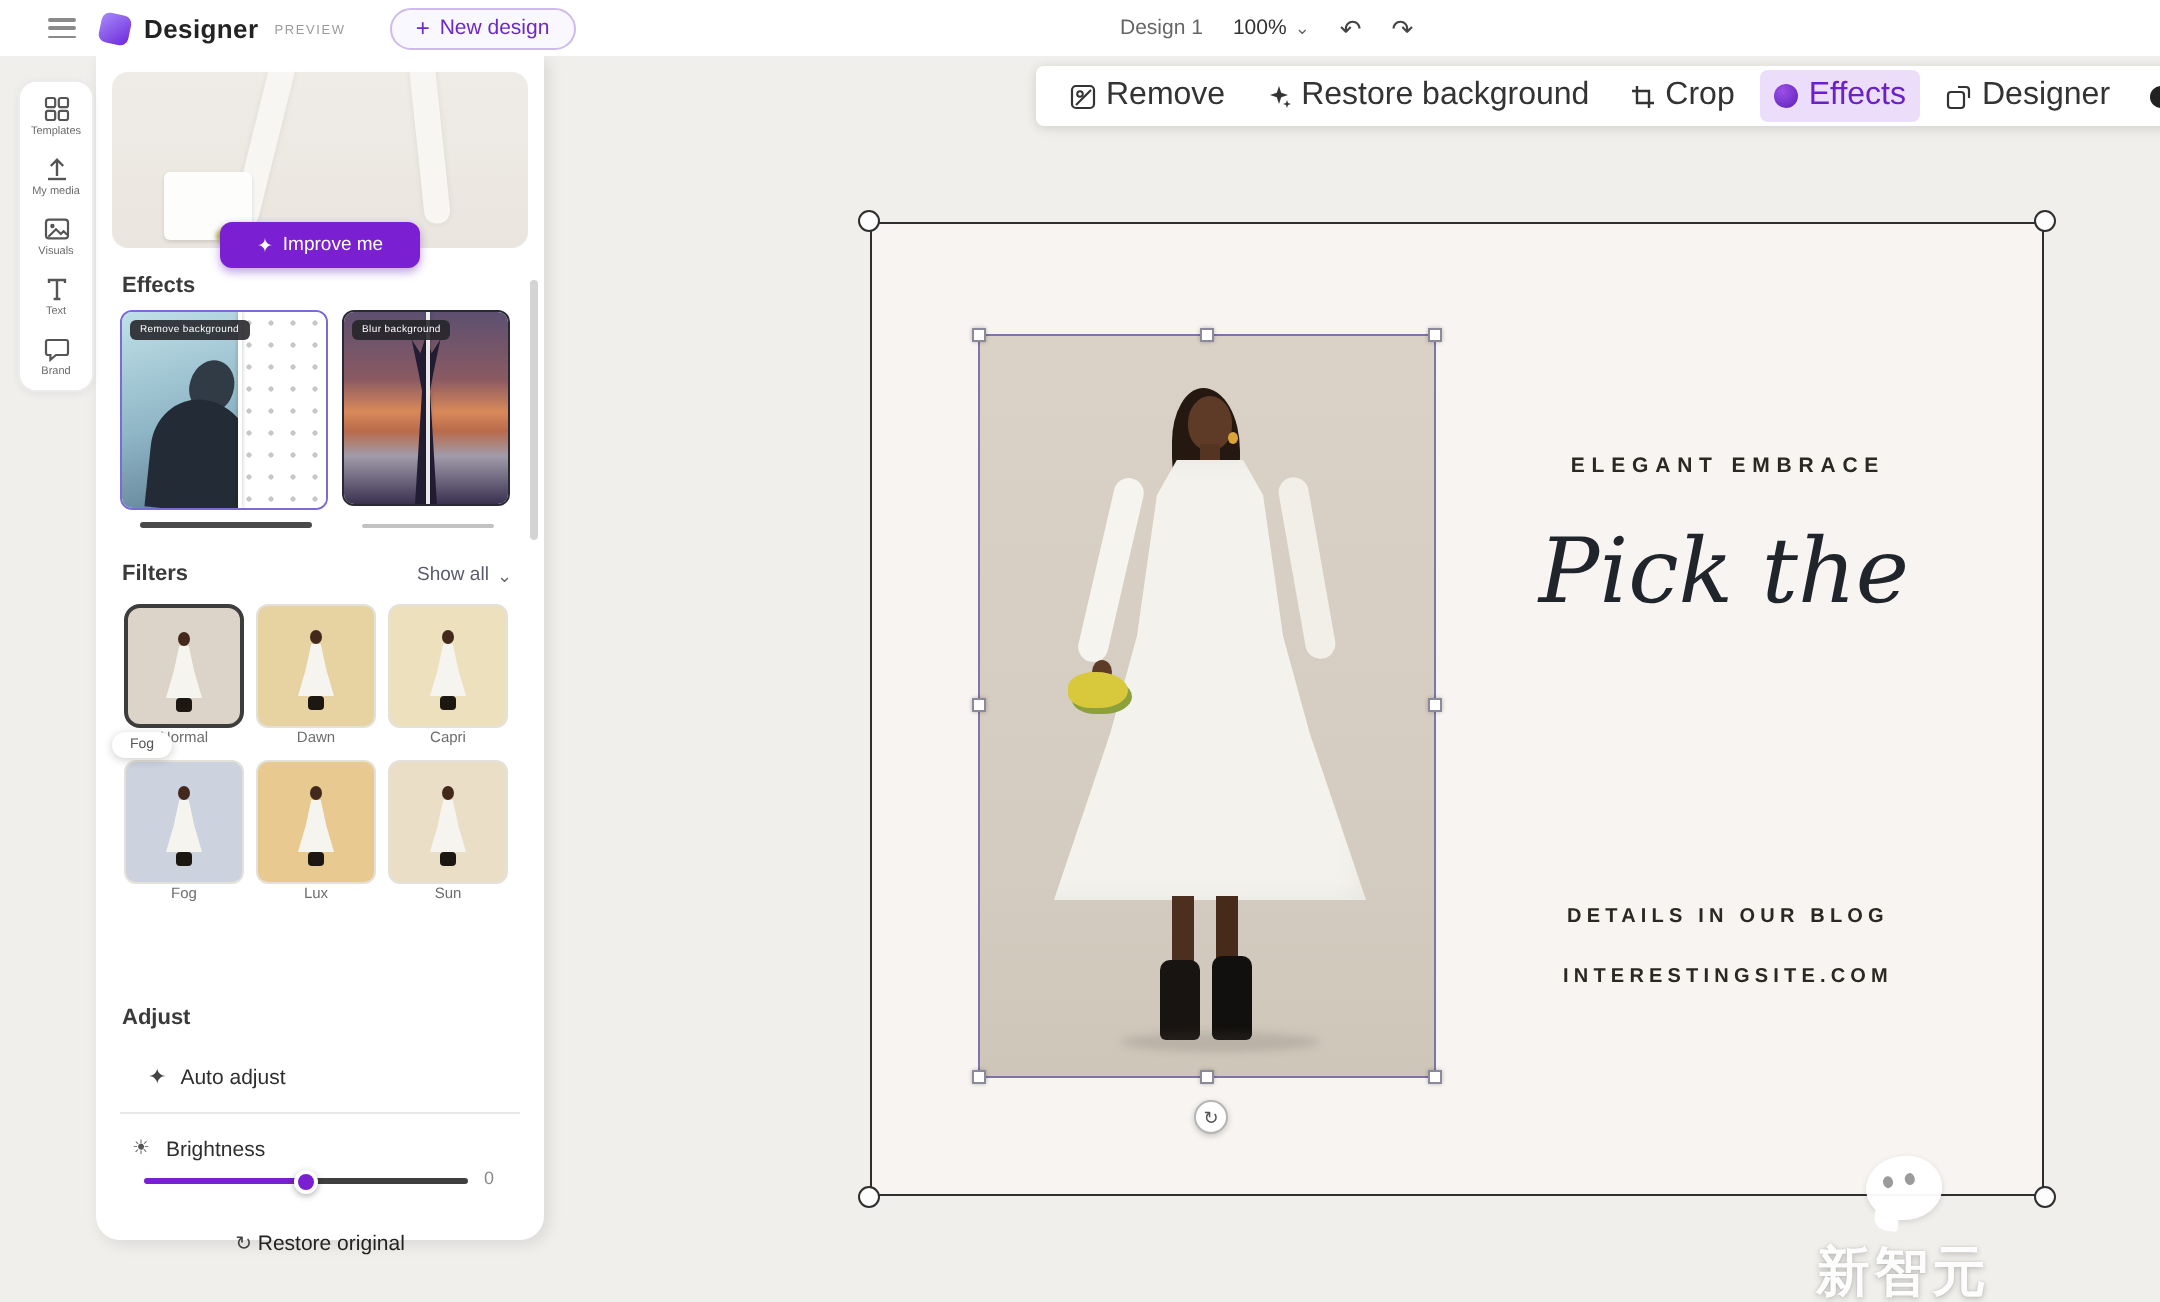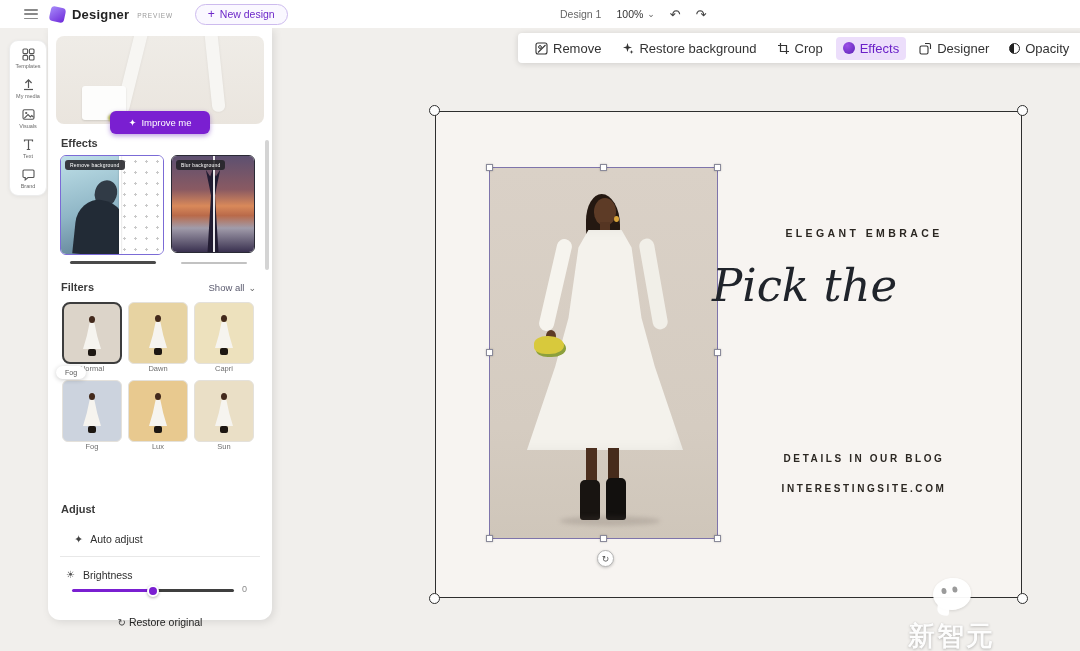--- a/index.html
+++ b/index.html
@@ -66,21 +66,21 @@
   .divider { position:absolute; left:12px; top:528px; width:200px; height:1px; background:#e8e8e8; }
   .bright-row { position:absolute; left:18px; top:541px; display:flex; gap:8px; align-items:center; font-size:10.5px; color:#2e2e2e; }
   .slider { position:absolute; left:24px; top:561px; width:162px; height:3px; border-radius:2px; background:linear-gradient(90deg,#7a1fd1 0%,#7a1fd1 49%,#3f3f3f 49%,#3f3f3f 100%); cursor:pointer; }
   .slider-thumb { position:absolute; left:75px; top:-4.5px; width:12px; height:12px; border-radius:50%; background:#7a1fd1; border:2px solid #fff; box-shadow:0 1px 3px rgba(0,0,0,.3); }
   .slider-val { position:absolute; left:194px; top:556px; font-size:9px; color:#8a8a8a; }
   .restore-btn { position:absolute; left:0; top:588px; width:224px; text-align:center; font-size:10.5px; color:#222; cursor:pointer; }
   .panel-scroll { position:absolute; right:3px; top:112px; width:4px; height:130px; background:#d4d4d4; border-radius:2px; }
 
   
   .cv-toolbar { position:absolute; left:518px; top:33px; height:30px; background:#fff; border-radius:4px; box-shadow:0 1px 6px rgba(0,0,0,.14); display:flex; align-items:center; gap:6px; padding:0 10px; z-index:25; }
-  .tb-btn { display:flex; align-items:center; gap:5px; font-size:13px; color:#333; padding:4px 7px; border-radius:4px; cursor:pointer; white-space:nowrap; }
+  .tb-btn { display:flex; align-items:center; gap:5px; font-size:16px; color:#333; padding:4px 7px; border-radius:4px; cursor:pointer; white-space:nowrap; }
   .tb-btn.active { background:#ecdefb; color:#6b21c8; }
   .tb-ic { display:flex; align-items:center; }
   .eff-circle { width:12px; height:12px; border-radius:50%; background:radial-gradient(circle at 35% 30%,#9d4fe8,#5b21b6); }
   .op-circle { width:11px; height:11px; border-radius:50%; border:1.5px solid #222; background:linear-gradient(90deg,#222 50%,transparent 50%); }
 
   
   .selection { position:absolute; left:435px; top:111px; width:587px; height:487px; border:1.5px solid #2e2e2e; background:#f7f4f1; z-index:5; }
   .g-handle { position:absolute; width:11px; height:11px; border-radius:50%; background:#fdfdfd; border:1.5px solid #2e2e2e; z-index:8; }
   .g-tl{left:-7px;top:-7px;} .g-tr{right:-7px;top:-7px;} .g-bl{left:-7px;bottom:-7px;} .g-br{right:-7px;bottom:-7px;}
 
@@ -100,21 +100,21 @@
   .sleeve-l { position:absolute; left:58px; top:70px; width:15px; height:94px; background:#f6f4ee; border-radius:8px; transform:rotate(13deg); }
   .sleeve-r { position:absolute; left:156px; top:70px; width:15px; height:92px; background:#f1efe8; border-radius:8px; transform:rotate(-10deg); }
   .hand { position:absolute; left:56px; top:162px; width:10px; height:12px; background:#5d3b26; border-radius:50%; }
   .flowers { position:absolute; left:44px; top:168px; width:30px; height:18px; background:#d8c93c; border-radius:50% 60% 55% 45%; box-shadow:2px 3px 0 #8ca03c; }
   .leg-l { position:absolute; left:96px; top:280px; width:11px; height:40px; background:#4c2f1e; }
   .leg-r { position:absolute; left:118px; top:280px; width:11px; height:38px; background:#462b1b; }
   .boot-l { position:absolute; left:90px; top:312px; width:20px; height:40px; background:#181411; border-radius:5px 5px 3px 3px; }
   .boot-r { position:absolute; left:116px; top:310px; width:20px; height:42px; background:#12100e; border-radius:5px 5px 3px 3px; }
   .floor-shadow { position:absolute; left:70px; top:348px; width:100px; height:10px; background:rgba(90,80,70,.18); border-radius:50%; filter:blur(2px); }
   .eyebrow { position:absolute; left:728px; top:227px; width:272px; text-align:center; font-size:10.5px; font-weight:bold; letter-spacing:3.4px; color:#2b2722; z-index:6; }
-  .script { position:absolute; left:712px; top:258px; width:300px; font-family:"DejaVu Serif", serif; font-style:italic; font-size:45px; line-height:1.23; color:#20242b; z-index:6; }
+  .script { position:absolute; left:712px; top:258px; width:300px; text-align:center; font-family:"DejaVu Serif", serif; font-style:italic; font-size:45px; line-height:1.23; color:#20242b; z-index:6; }
   .details { position:absolute; left:728px; top:453px; width:272px; text-align:center; font-size:10px; font-weight:bold; letter-spacing:2.6px; color:#2b2722; z-index:6; }
   .site { position:absolute; left:728px; top:483px; width:272px; text-align:center; font-size:10px; font-weight:bold; letter-spacing:2.6px; color:#2b2722; z-index:6; }
 
   
   .watermark { position:absolute; left:908px; top:578px; display:flex; align-items:center; gap:8px; z-index:30;flex-direction:column; }
   .wm-bubble { position:relative; width:38px; height:32px; background:rgba(255,255,255,.96); border-radius:50% 50% 48% 52%; box-shadow:0 1px 3px rgba(0,0,0,.12); transform:rotate(-8deg); }
   .wm-eye { position:absolute; top:9px; width:5px; height:6px; background:#9b9b9b; border-radius:50%; }
   .e1{left:9px;} .e2{left:20px;}
   .wm-tail { position:absolute; left:2px; bottom:-4px; width:12px; height:10px; background:rgba(255,255,255,.96); border-radius:0 0 2px 60%; transform:rotate(14deg); }
   .wm-text { font-size:27px; font-weight:bold; color:rgba(255,255,255,.97); text-shadow:0 1px 3px rgba(0,0,0,.22), 0 0 1px rgba(0,0,0,.15); letter-spacing:2px; }

